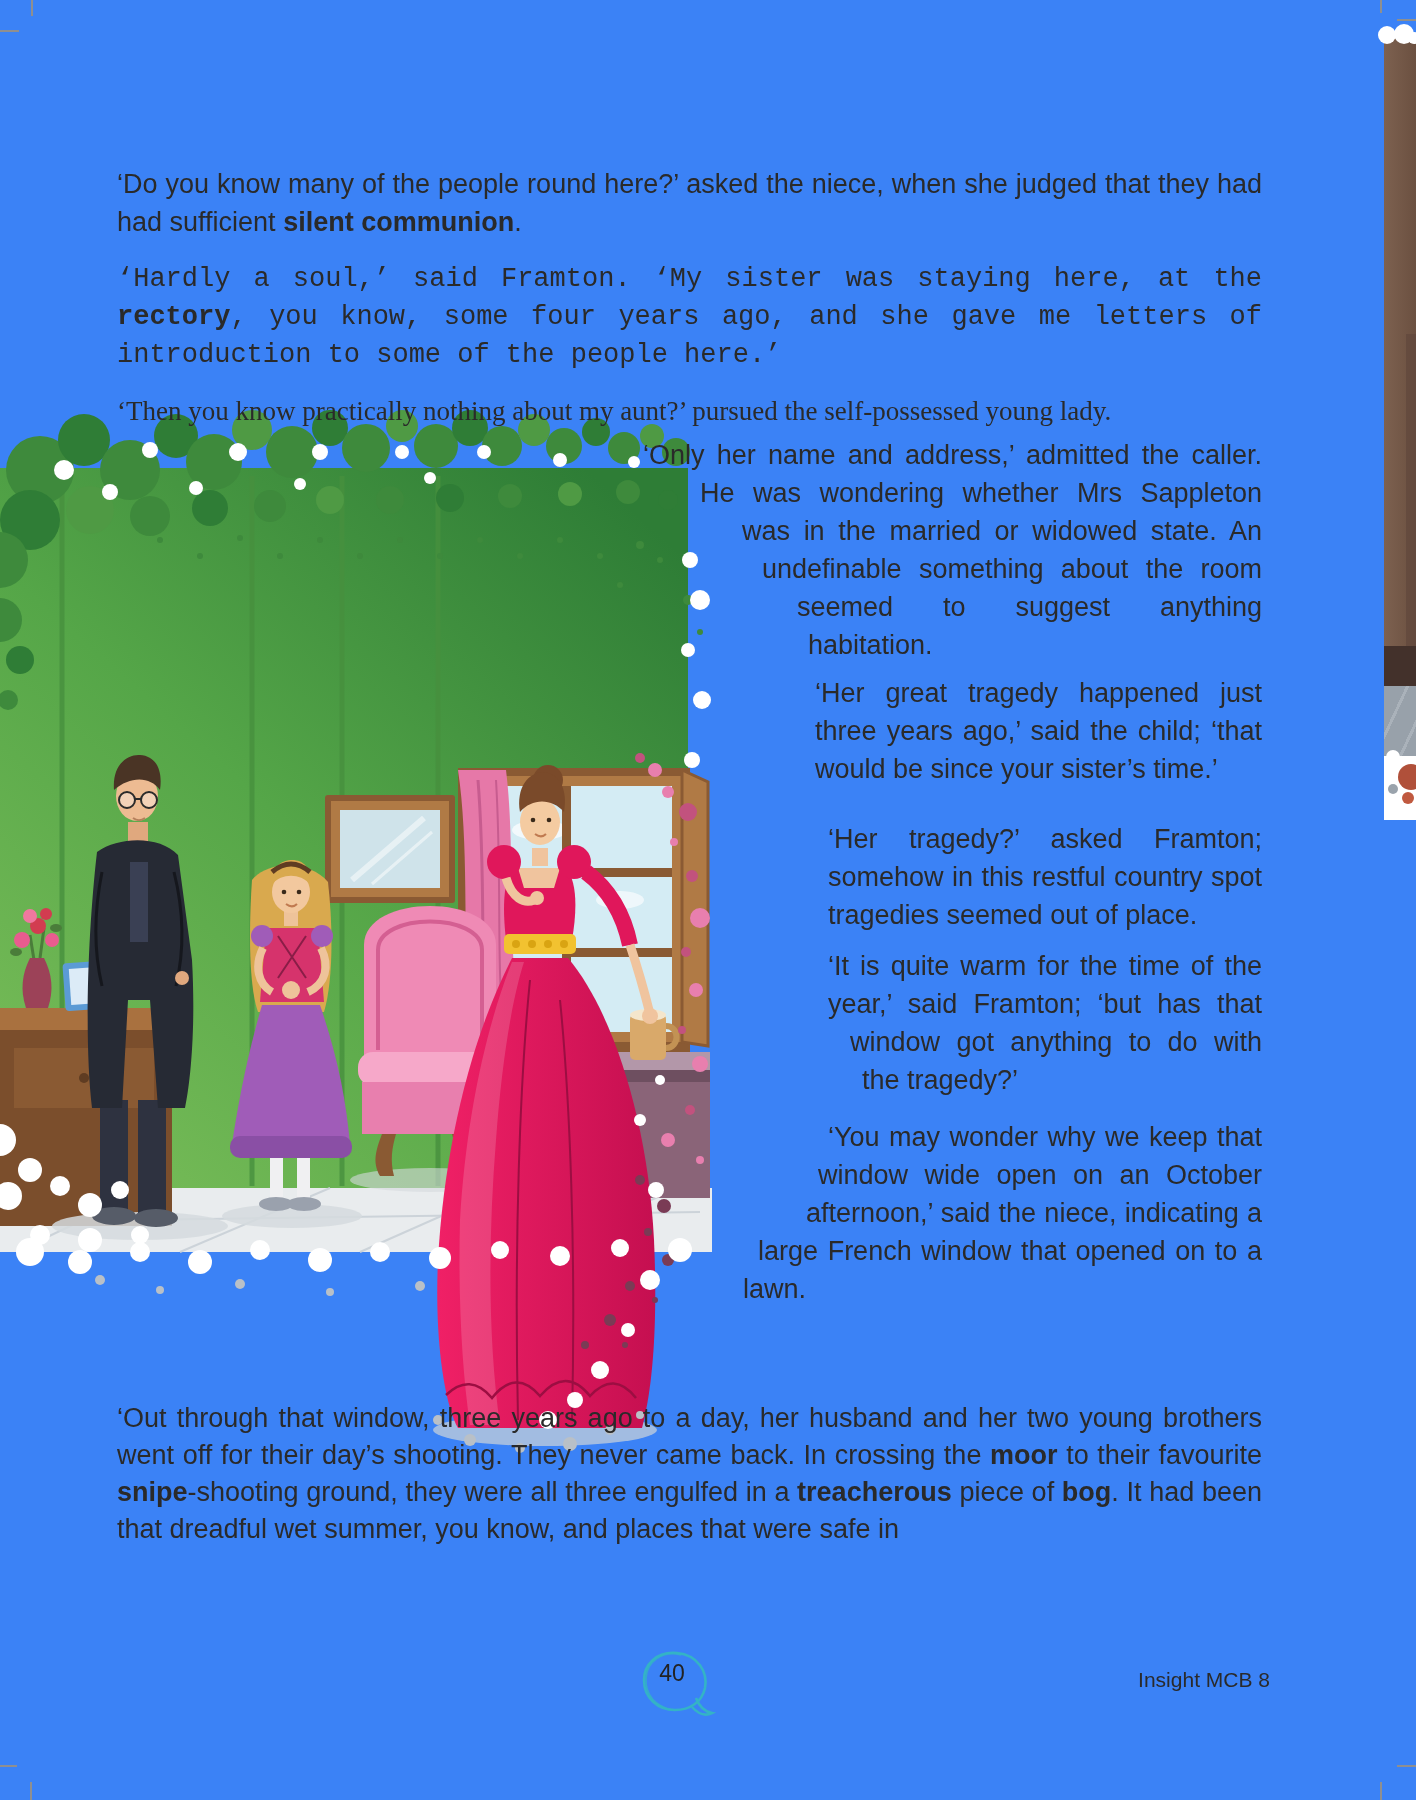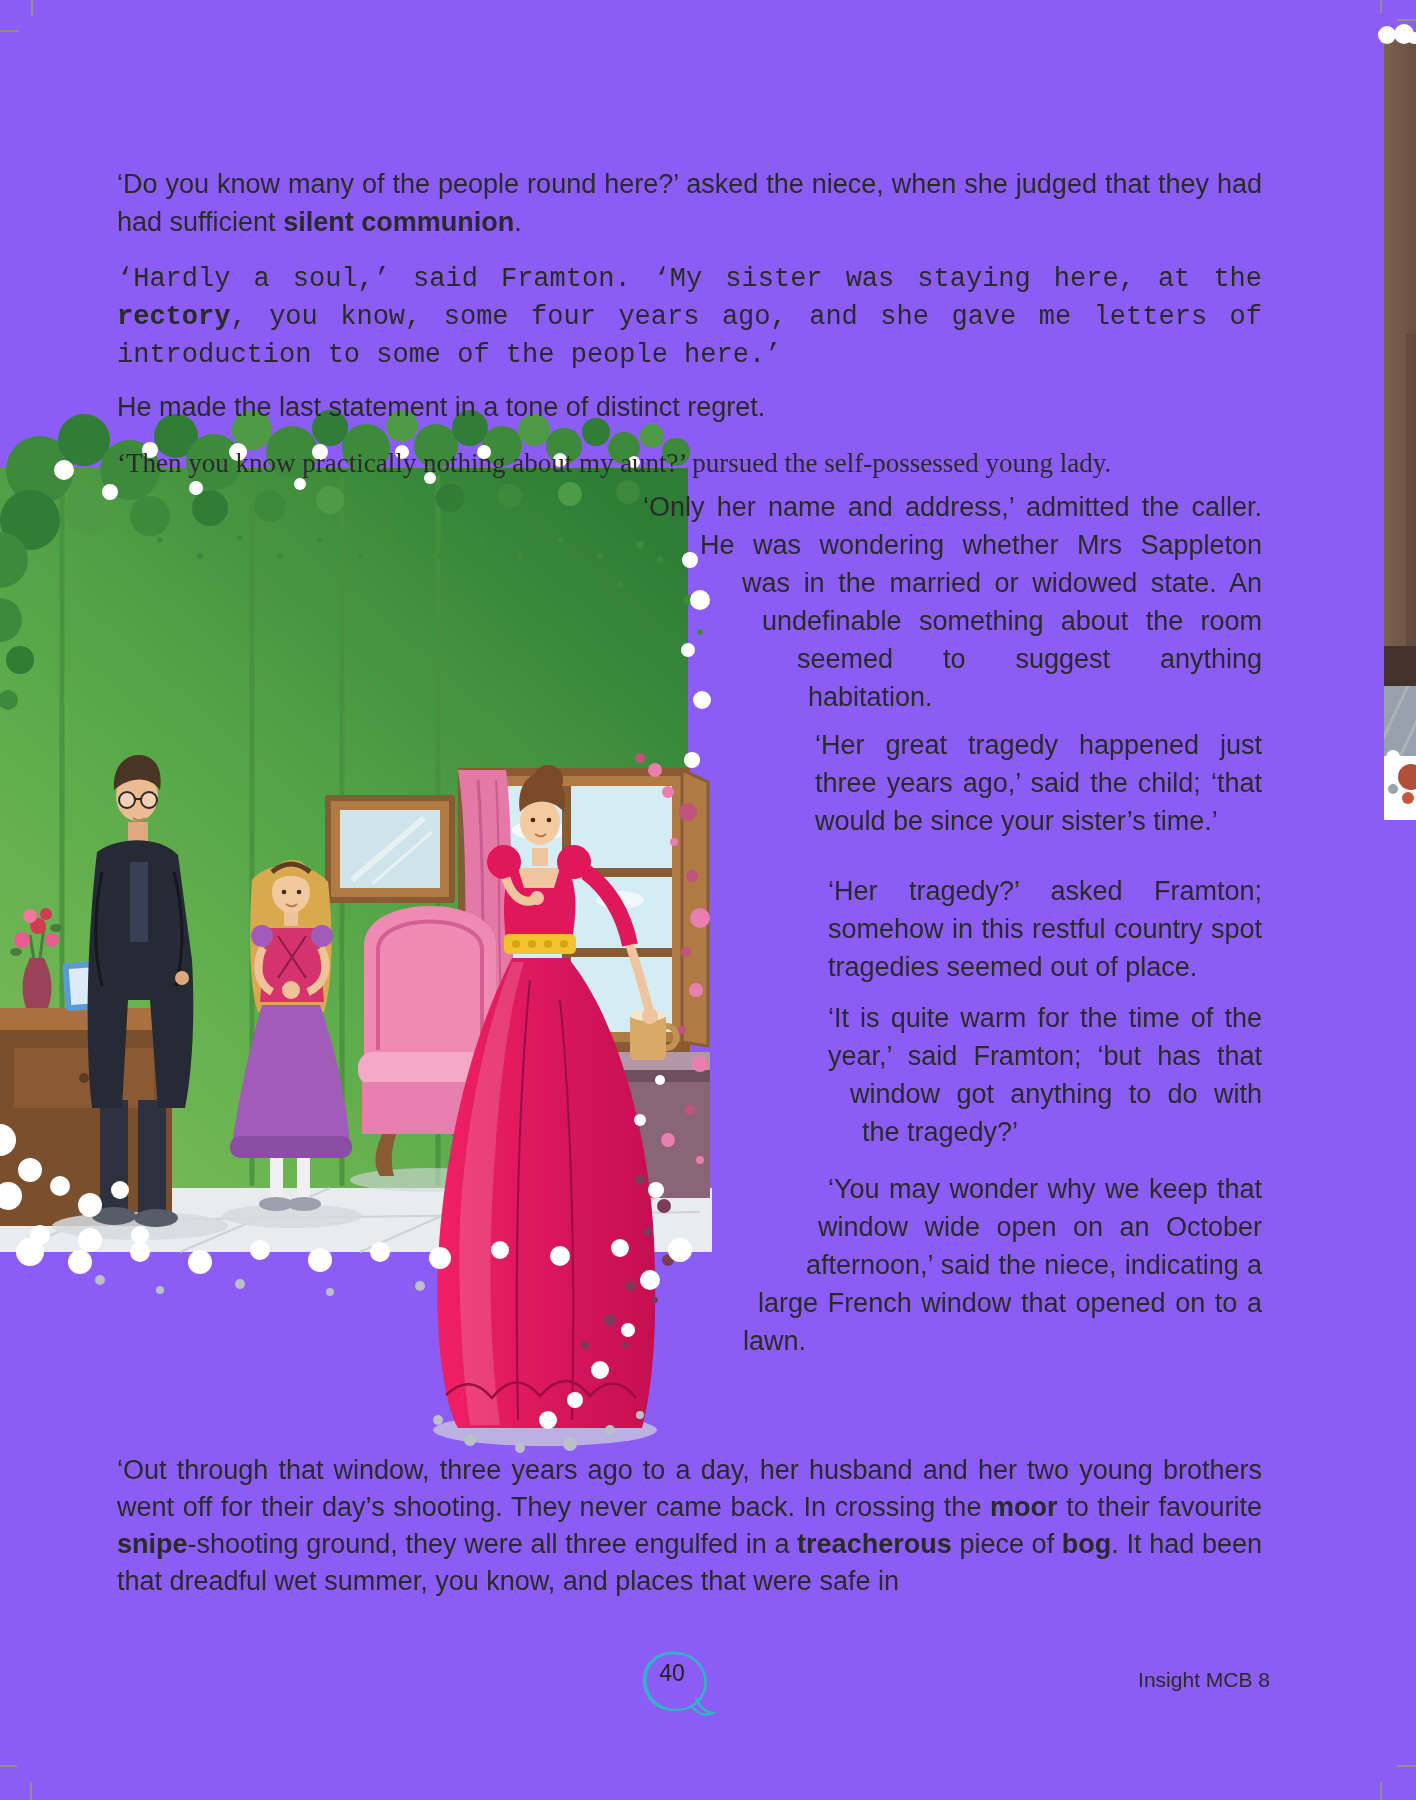--- a/index.html
+++ b/index.html
@@ -1,19 +1,19 @@
 <!DOCTYPE html>
 <html><head>
 <meta charset="utf-8">
 <style>
   * { margin:0; padding:0; box-sizing:border-box; }
   html,body { background:#ffffff; }
   body { width:1416px; height:1800px; position:relative; overflow:hidden;
          font-family:"Liberation Sans", sans-serif; color:#2a2a2a; }
-  .page { position:absolute; inset:0; background:#8b5cf6;padding-left:35px; }
+  .page { position:absolute; inset:0; background:#3b82f6;padding-left:35px; }
 
   
   .crop { position:absolute; background:#8f8f8f; }
 
   
   .body-text { position:absolute; left:117px; top:165px; width:1145px; z-index:5; }
   .para { font-size:27px; line-height:38px; text-align:justify; hyphens:none; }
   .p2 { margin-top:19px;font-family:Liberation Mono, monospace; } .p3 { margin-top:14px; } .p4 { margin-top:18px;font-family:Liberation Serif, serif; }
   .wrap-region { display:flow-root; width:100%; }
   .art-float { float:left; width:760px; height:966px;
@@ -401,21 +401,20 @@
         <circle cx="160" cy="1290" r="4"></circle>
         <circle cx="240" cy="1284" r="5"></circle>
       <circle cx="330" cy="1292" r="4"></circle>
         <circle cx="420" cy="1286" r="5"></circle>
     </g>
   </svg>
 
   <div class="body-text">
     <p class="para p1">‘Do you know many of the people round here?’ asked the niece, when she judged that they had had sufficient <strong>silent communion</strong>.</p>
     <p class="para p2">‘Hardly a soul,’ said Framton. ‘My sister was staying here, at the <strong>rectory</strong>, you know, some four years ago, and she gave me letters of introduction to some of the people here.’</p>
-    <p class="para p3">He made the last statement in a tone of distinct regret.</p>
     <p class="para p4">‘Then you know practically nothing about my aunt?’ pursued the self-possessed young lady.</p>
     <div class="wrap-region">
       <div class="art-float"></div>
       <p class="para p5">‘Only her name and address,’ admitted the caller. He was wondering whether Mrs Sappleton was in the married or widowed state. An undefinable something about the room seemed to suggest anything habitation.</p>
       <p class="para p6">‘Her great tragedy happened just three years ago,’ said the child; ‘that would be since your sister’s time.’</p>
       <p class="para p7">‘Her tragedy?’ asked Framton; somehow in this restful country spot tragedies seemed out of place.</p>
       <p class="para p9">‘It is quite warm for the time of the year,’ said Framton; ‘but has that window got anything to do with the tragedy?’</p>
       <p class="para p8">‘You may wonder why we keep that window wide open on an October afternoon,’ said the niece, indicating a large French window that opened on to a lawn.</p>
     </div>
     <p class="para p10">‘Out through that window, three years ago to a day, her husband and her two young brothers went off for their day’s shooting. They never came back. In crossing the <strong>moor</strong> to their favourite <strong>snipe</strong>-shooting ground, they were all three engulfed in a <strong>treacherous</strong> piece of <strong>bog</strong>. It had been that dreadful wet summer, you know, and places that were safe in</p>

